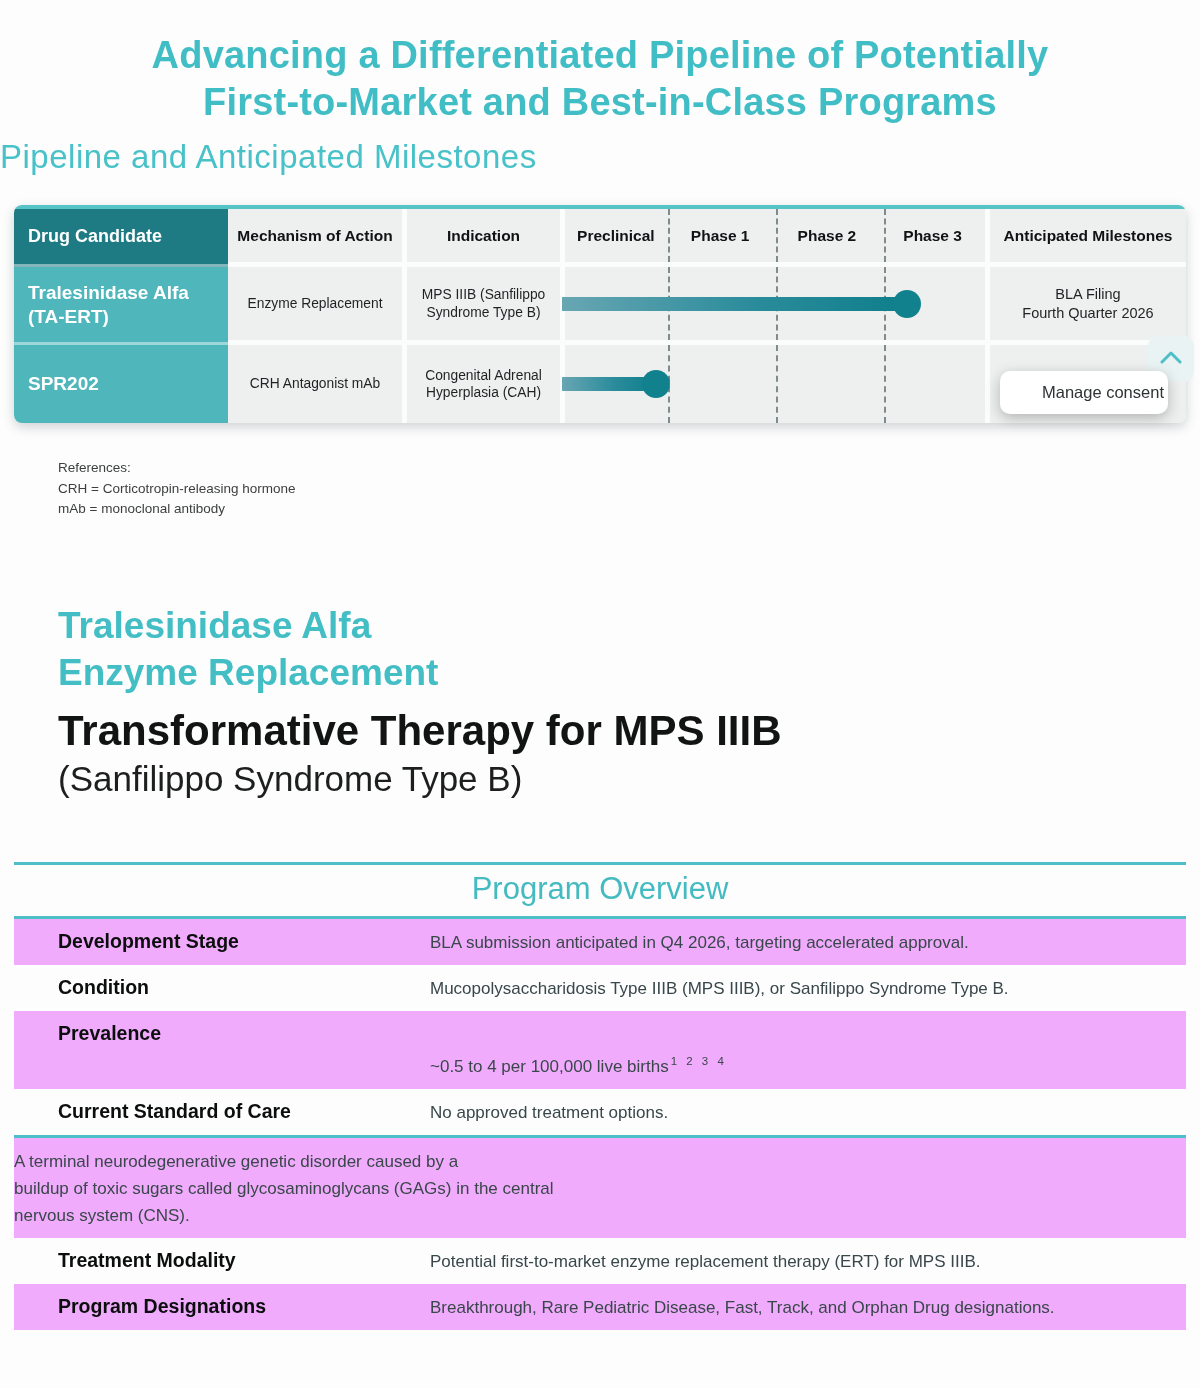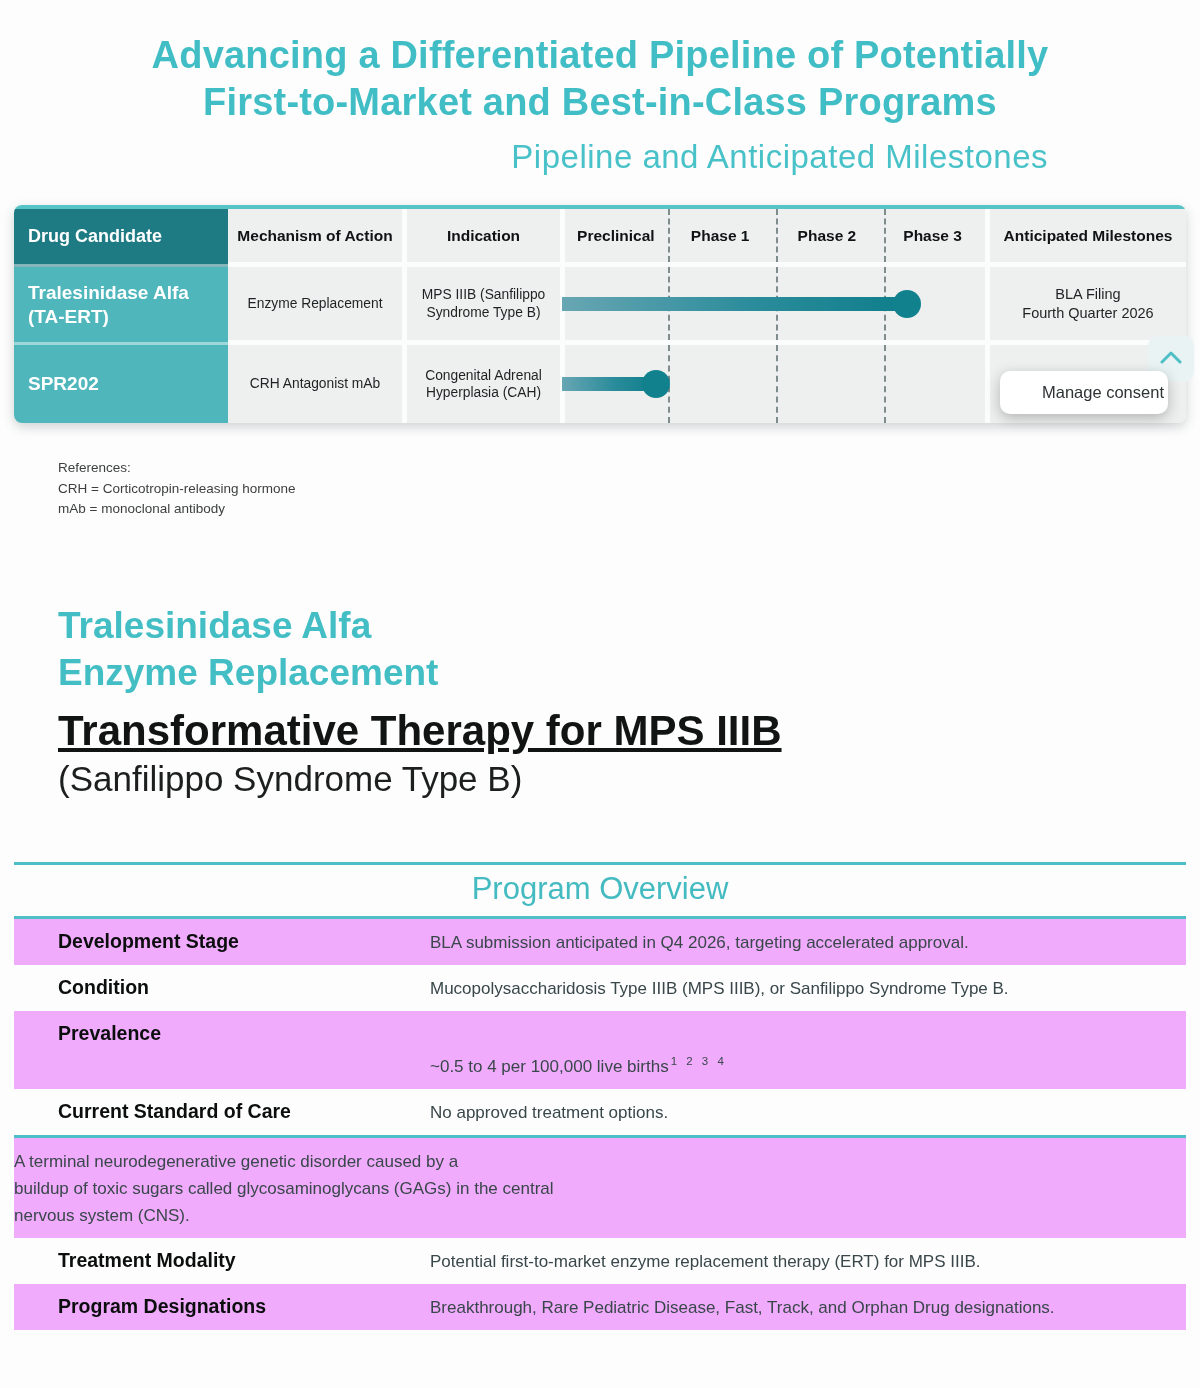--- a/index.html
+++ b/index.html
@@ -11,21 +11,21 @@
   }
   .abs { position:absolute; }
 
   
   .main-title {
     left:0; top:32px; width:1200px; text-align:center;
     font-size:38px; font-weight:700; color:#41bec5; line-height:47px;
     letter-spacing:.2px;
   }
   .sub-title {
-    left:0; top:138px; width:1048px; text-align:right;
+    left:0; top:138px; width:1048px; text-align:left;
     font-size:33px; font-weight:400; color:#48c2c8; letter-spacing:.5px;
   }
 
   
   .pt-wrap {
     left:14px; top:205px; width:1172px;
     border-radius:8px; overflow:hidden;
     box-shadow:0 4px 12px rgba(40,60,62,.22);
     background:#fbfcfc;
   }
@@ -91,21 +91,21 @@
     display:flex; align-items:center; justify-content:center;
     font-size:16.5px; color:#2e3335; z-index:7; cursor:pointer; border:none;padding-left:38px;
   }
 
   
   .refs { left:58px; top:458px; font-size:13.5px; line-height:20.5px; color:#3d3f3f; }
 
   
   .drug-head { left:58px; top:602px; width:1080px; }
   .drug-head .teal-line { font-size:37px; font-weight:700; color:#43bec5; line-height:47px; }
-  .drug-head .big { font-size:42px; font-weight:600; color:#121414; line-height:50px; margin-top:10px;text-decoration:underline; }
+  .drug-head .big { font-size:42px; font-weight:600; color:#121414; line-height:50px; margin-top:10px; }
   .drug-head .paren { font-size:35px; font-weight:400; color:#1d1f1f; line-height:45px; }
 
   
   .po { left:14px; top:862px; width:1172px; }
   .po-title {
     border-top:3px solid #4cc0c6; border-bottom:3px solid #4cc0c6;
     text-align:center; font-size:31px; font-weight:400; color:#44bac1;
     padding:6px 0 9px 0;
   }
   .po-row { display:flex; align-items:flex-start; padding:9px 0; }

